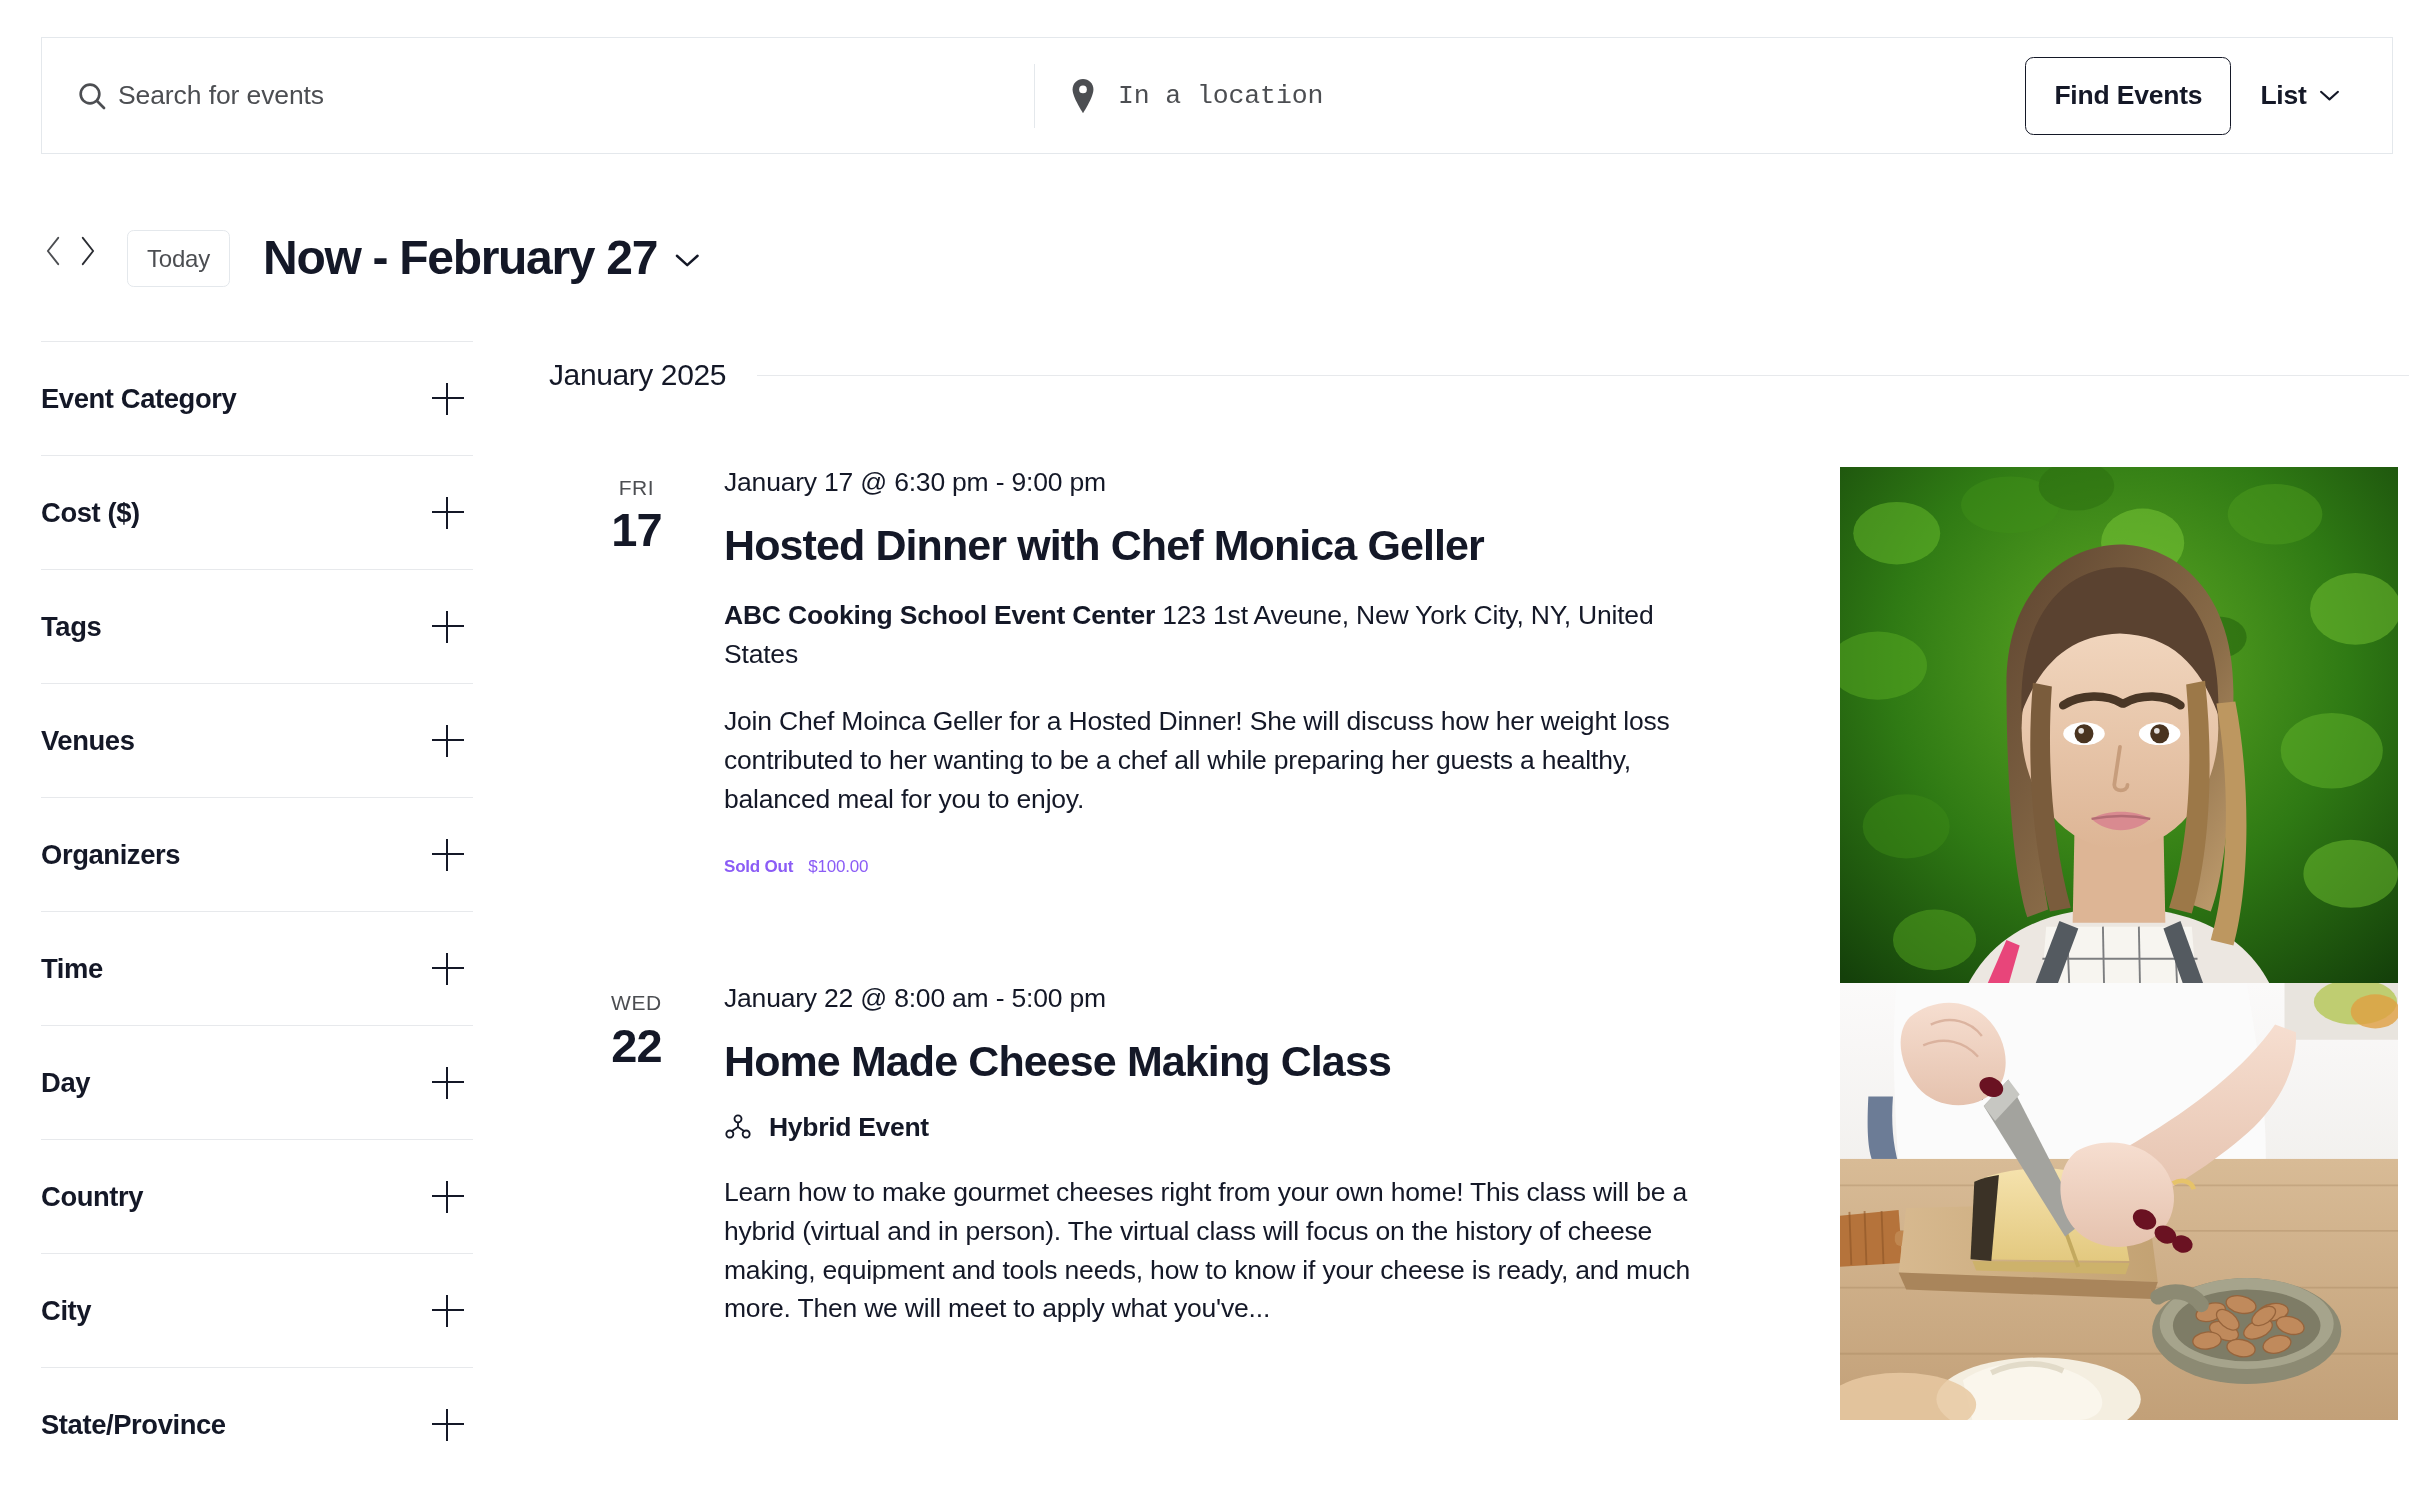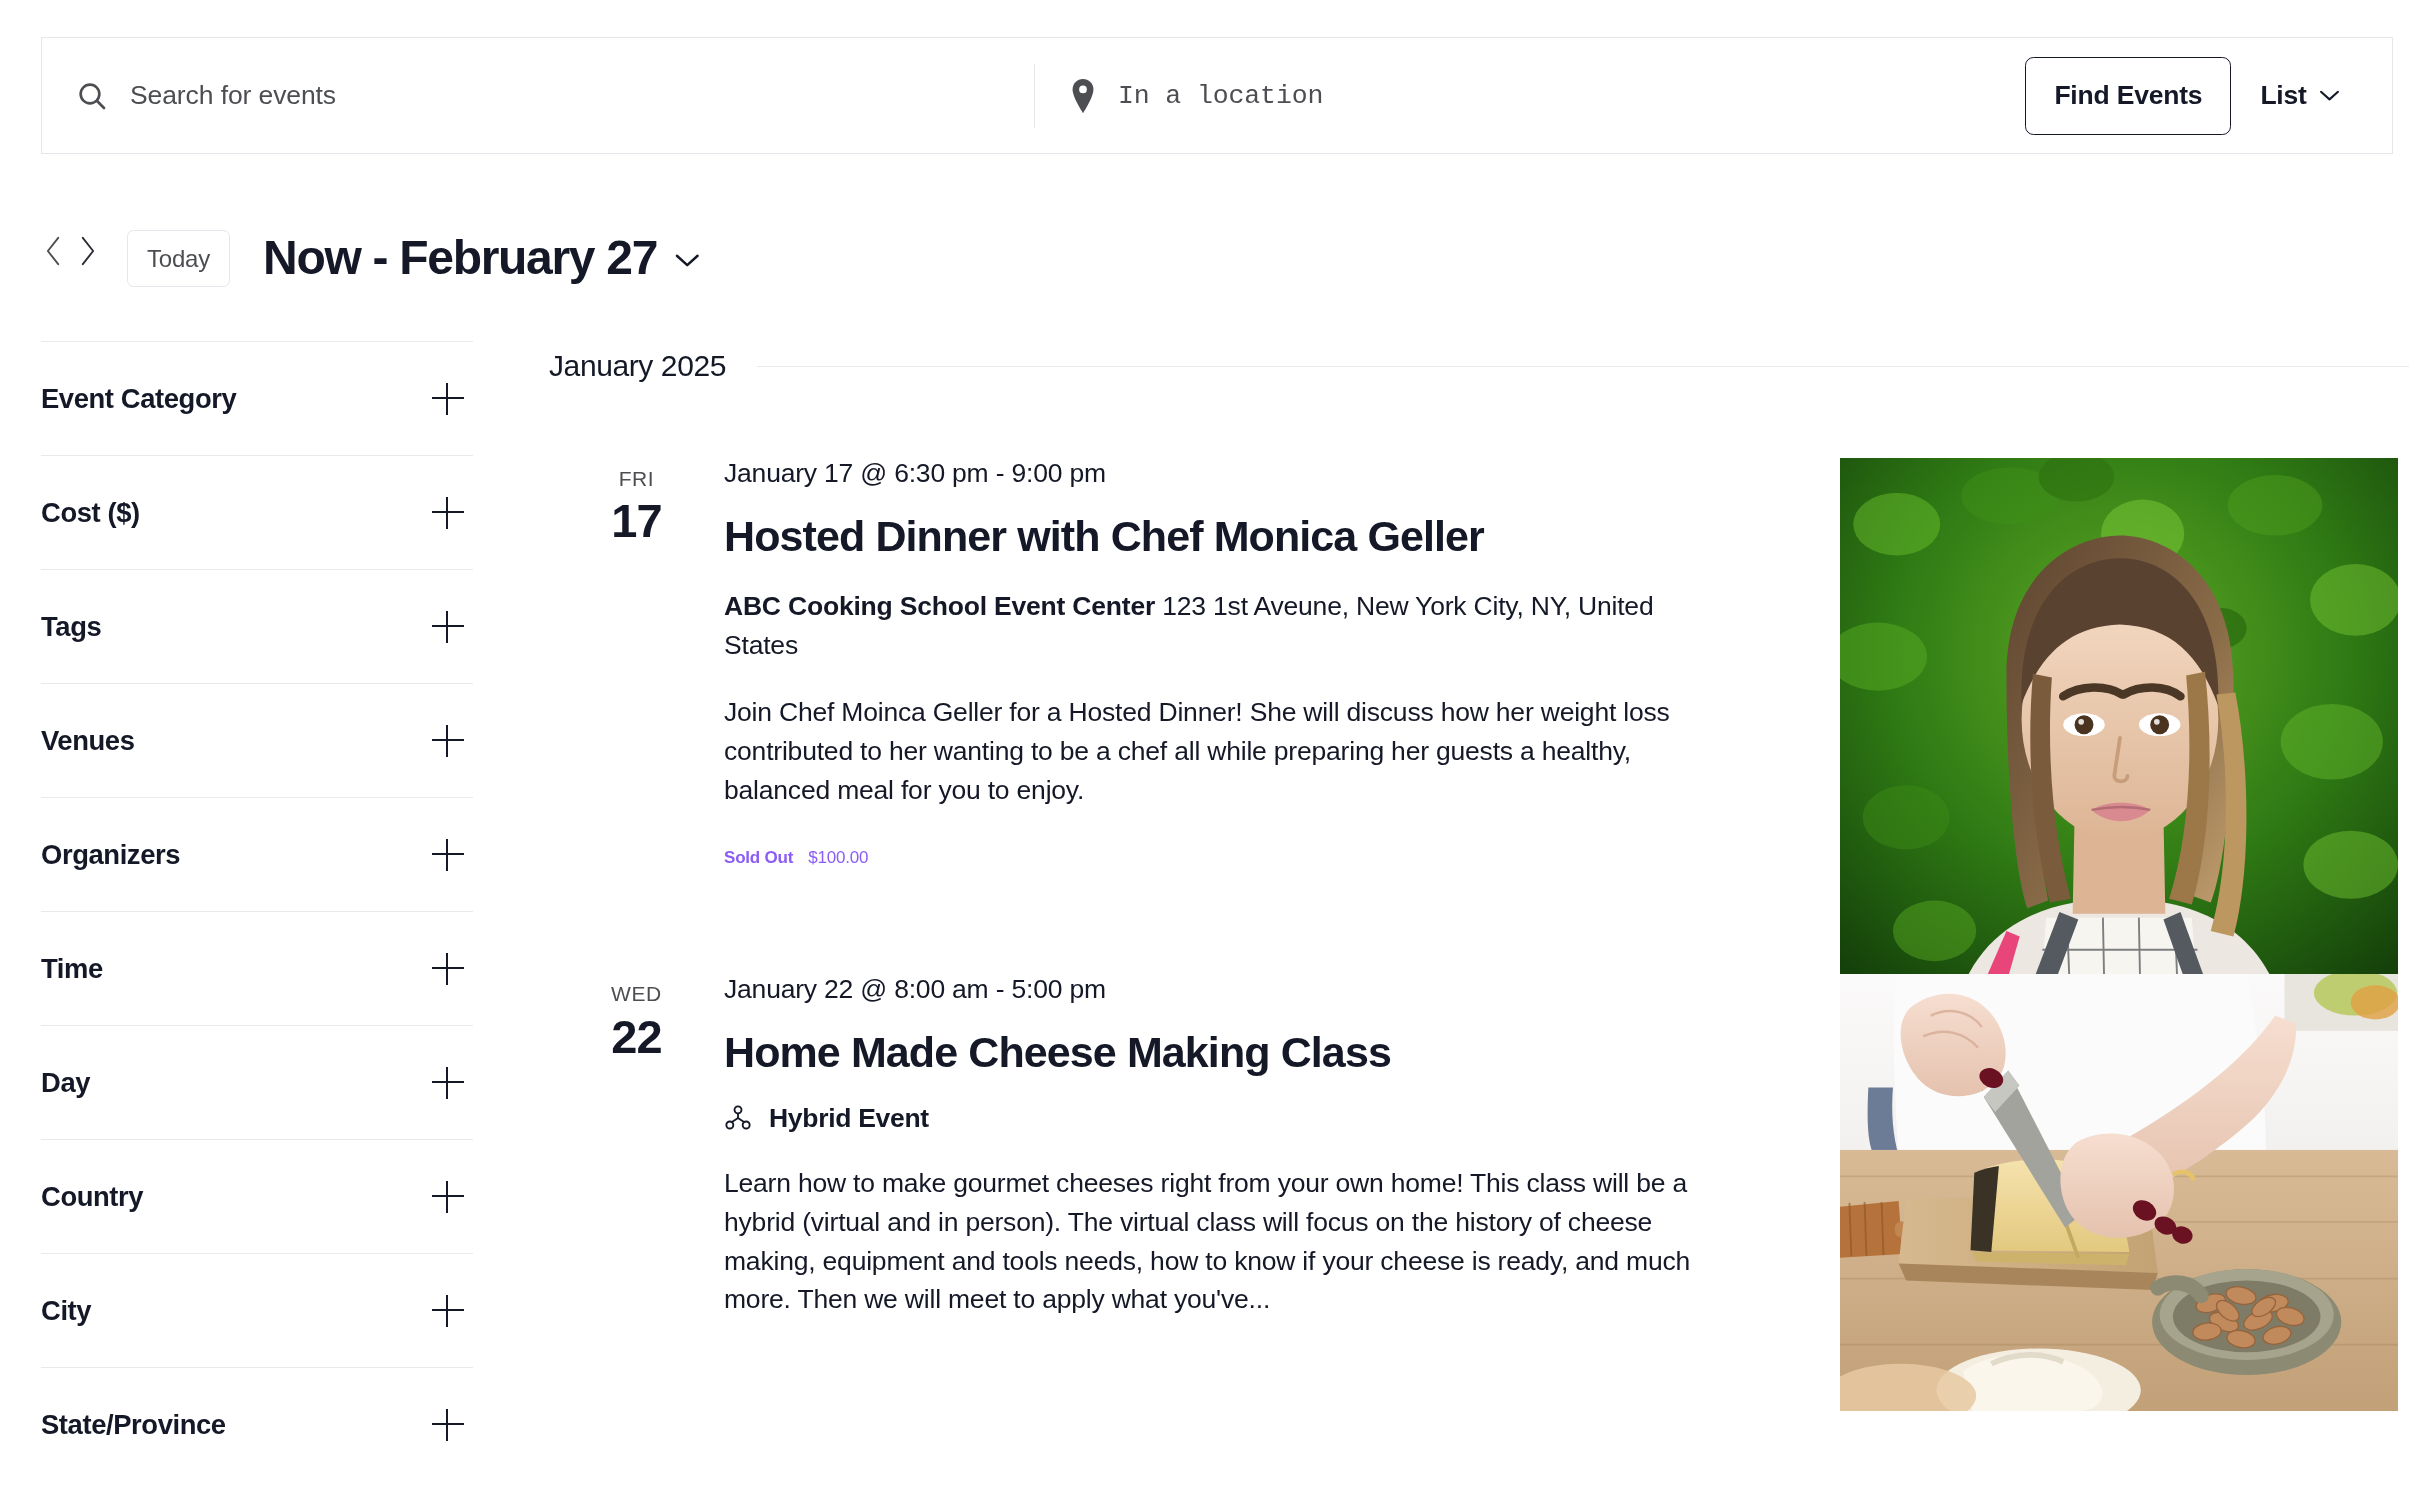--- a/index.html
+++ b/index.html
@@ -23,21 +23,21 @@
     background: #fff;
     display: flex;
     align-items: center;
   }
   .search-field {
     display: flex;
     align-items: center;
     height: 100%;
     width: 992px;
     padding-left: 34px;
-    gap: 22px;
+    gap: 10px;
   }
   .loc-divider {
     width: 0.9px;
     height: 64px;
     background: #e4e8ec;
     flex: 0 0 0.9px;
   }
   .loc-field {
     display: flex;
     align-items: center;
@@ -157,21 +157,21 @@
   }
   .plus-icon::before, .plus-icon::after {
     content: "";
     position: absolute;
     background: #141827;
   }
   .plus-icon::before { left: 0; top: 14px; width: 32px; height: 2.8px; }
   .plus-icon::after  { top: 0; left: 14px; height: 32px; width: 2.8px; }
 
   
-  .events { position: absolute; left: 549px; top: 8px; width: 1860px; }
+  .events { position: absolute; left: 549px; top: 17px; width: 1860px; }
   .month-header {
     display: flex;
     align-items: center;
     gap: 31px;
     margin-bottom: 75px;
   }
   .month-label {
     font-size: 30px;
     color: #141827;
     letter-spacing: -0.4px;

